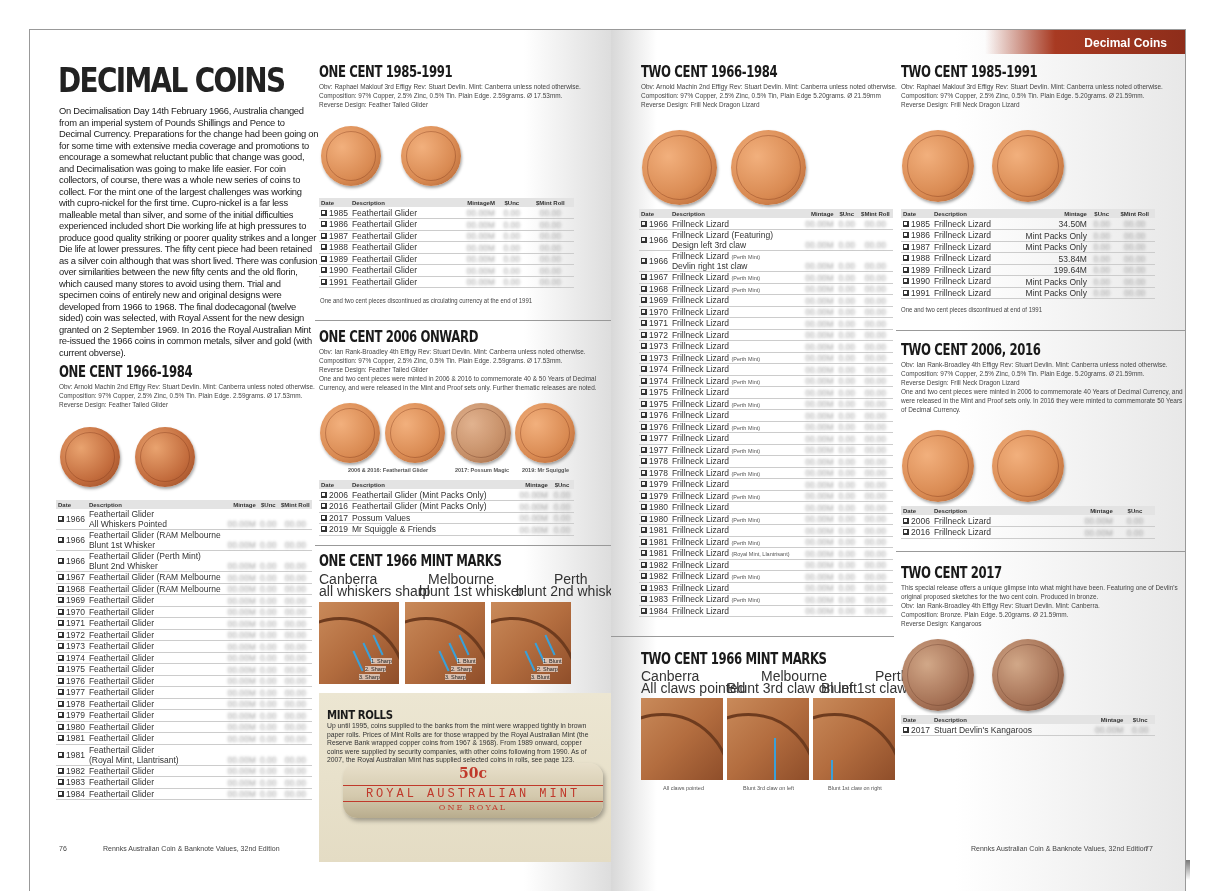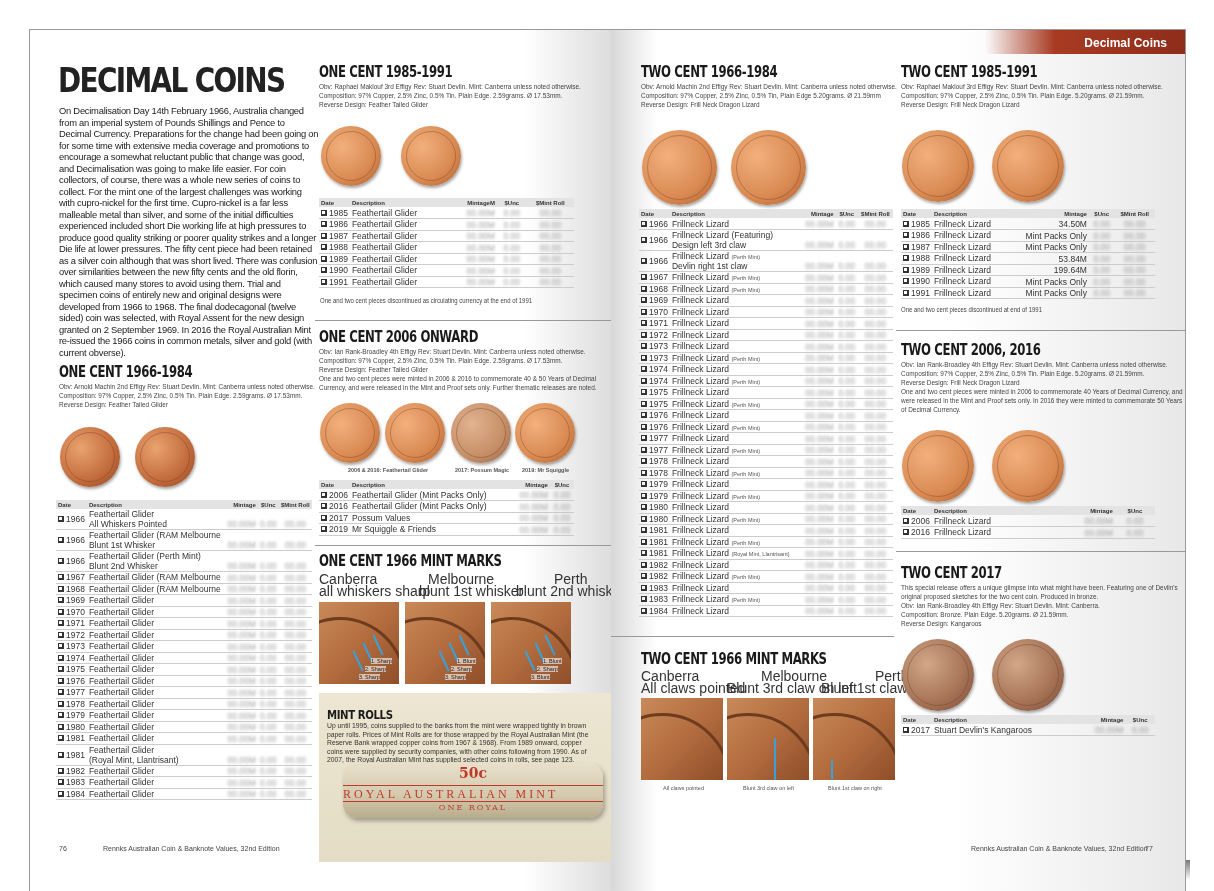--- a/index.html
+++ b/index.html
@@ -27,21 +27,21 @@
 .small{font-size:5.5px;color:#555}
 .note{font-size:6.5px;color:#444;white-space:nowrap;transform:scaleX(.92);transform-origin:left}
 .rule{position:absolute;height:2px;background:#888}
 .mm{position:absolute;background:linear-gradient(135deg,#c98a5a,#b36d3f 50%,#8f4e2a);overflow:hidden}
 .mm::before{content:"";position:absolute;width:160%;height:160%;right:-10%;bottom:-85%;border-radius:50%;border:3px solid #6e3b1e;}
 .caption{font-size:14px;color:#333;white-space:nowrap}
 .tab{position:absolute;right:0;top:0;width:200px;height:24px;background:linear-gradient(90deg,rgba(160,40,20,0) 0%,#a83a22 35%,#8e2d1a);color:#fff;font-weight:bold;font-size:12px;text-align:right;padding:6px 18px 0 0}
 .roll{position:absolute;left:24px;top:70px;width:260px;height:55px;border-radius:14px;background:linear-gradient(#e8e0cb,#d4c9ad 60%,#b8ac8d);box-shadow:2px 3px 4px rgba(0,0,0,.3)}
 .roll .l1{position:absolute;left:0;right:0;top:22px;height:1px;background:#c0392b}
 .roll .l2{position:absolute;left:0;right:0;top:38px;height:1px;background:#c0392b}
-.roll .txt{position:absolute;left:0;right:0;top:24px;text-align:left;color:#c0392b;font-family:Liberation Serif, serif;font-size:12px;letter-spacing:3px}
+.roll .txt{position:absolute;left:0;right:0;top:24px;text-align:center;color:#c0392b;font-family:Liberation Mono, monospace;font-size:12px;letter-spacing:3px}
 .roll .top{position:absolute;left:0;right:0;top:2px;text-align:center;color:#c0392b;font-family:"DejaVu Serif",serif;font-size:14px;font-weight:bold}
 .roll .bot{position:absolute;left:0;right:0;top:40px;text-align:center;color:#c0392b;font-family:"DejaVu Serif",serif;font-size:8px;letter-spacing:2px}
 .arrow{position:absolute;width:2px;background:#3aa0d8}
 </style>
 </head>
 <body>
 
 <div class="shadow"></div>
 
 <div class="page" id="pL">

